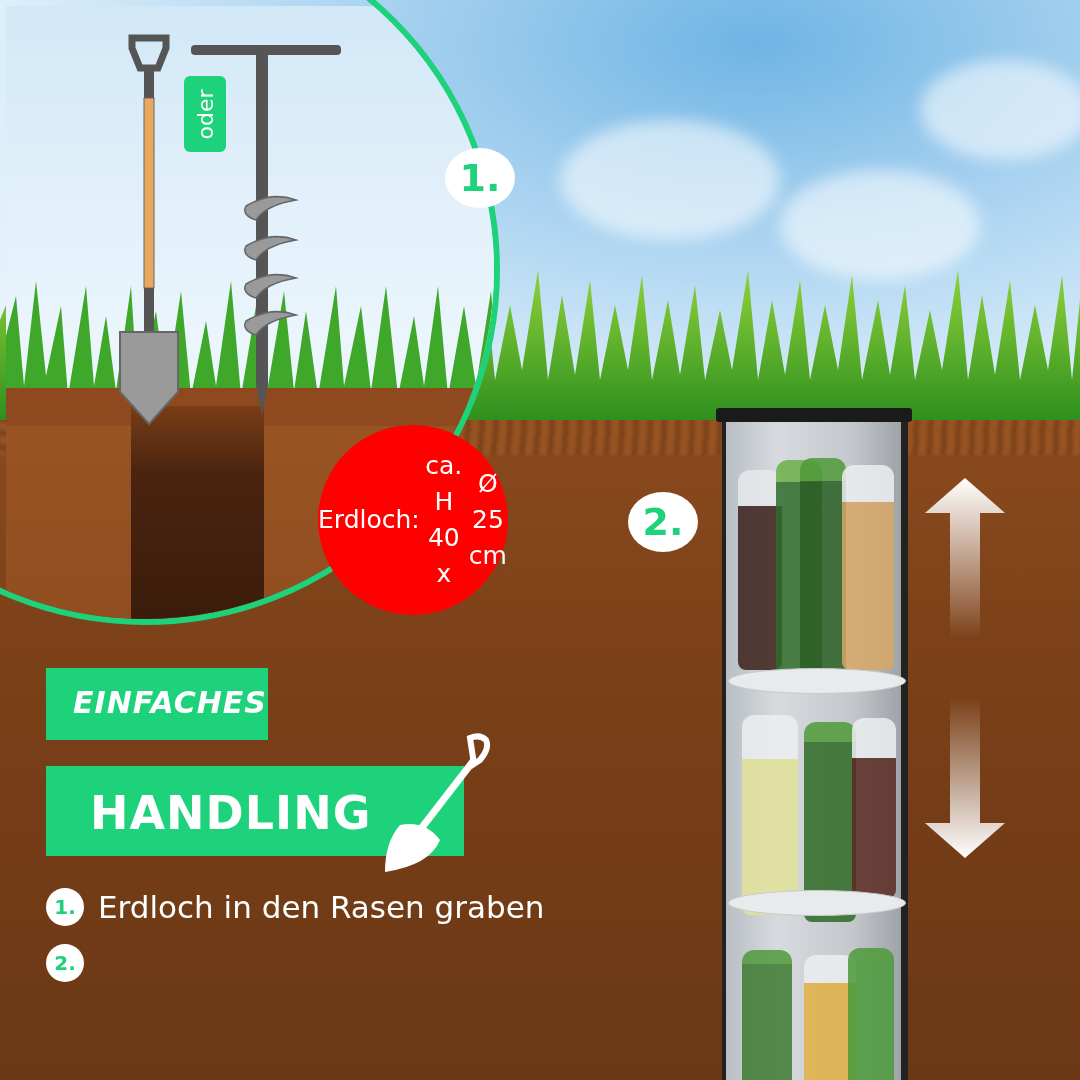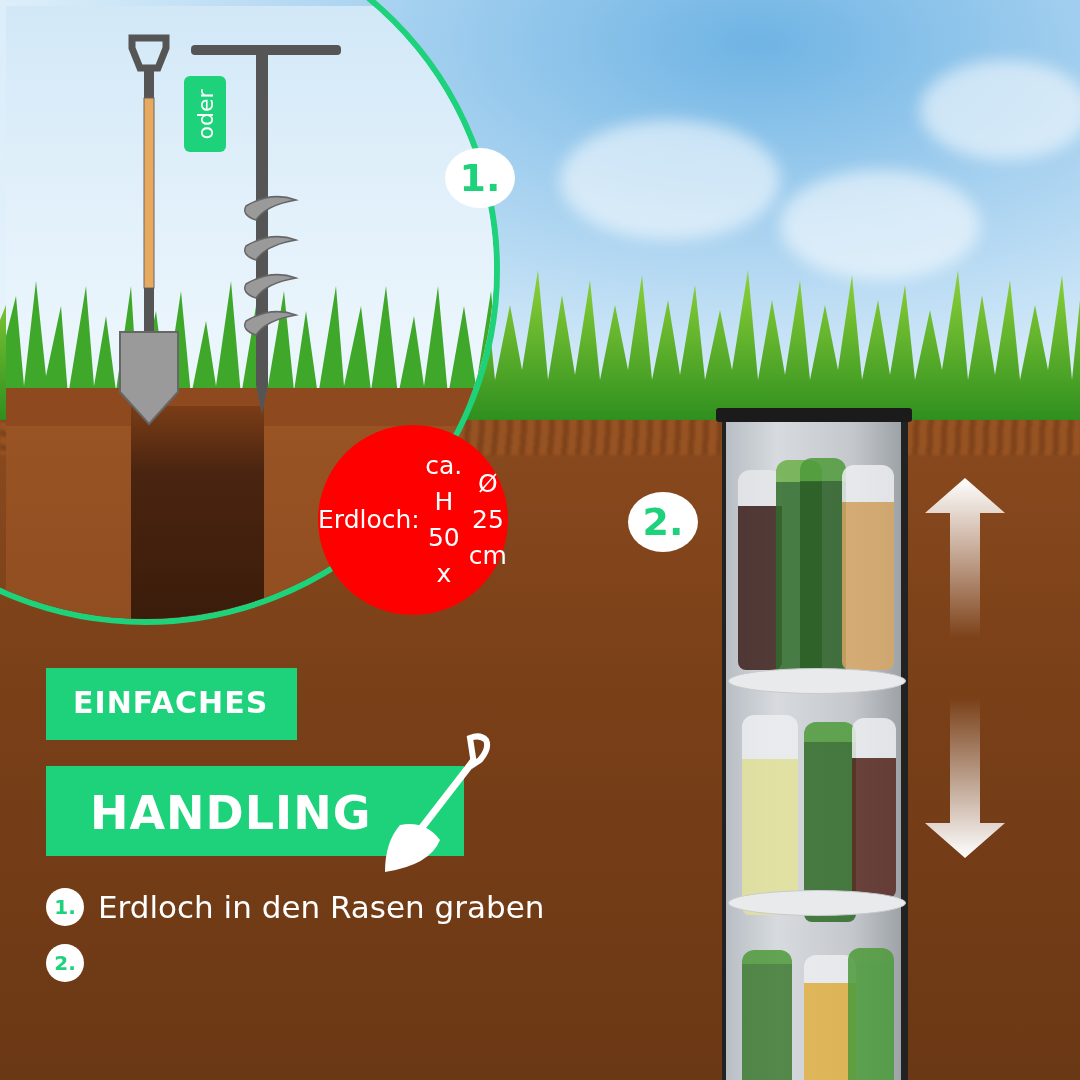--- a/index.html
+++ b/index.html
@@ -25,21 +25,21 @@
   .hole{position:absolute;left:125px;top:400px;width:133px;height:220px;
     background:linear-gradient(180deg,#7a3d16 0%, #4a2410 30%, #3a1c0a 100%);}
   .badge-num{position:absolute;width:70px;height:60px;border-radius:50%;background:#fff;
     display:flex;align-items:center;justify-content:center;color:#1dd27a;font-weight:bold;font-size:38px;}
   .oder{position:absolute;left:178px;top:70px;width:42px;height:76px;background:#1dd27a;border-radius:6px;
     display:flex;align-items:center;justify-content:center;}
   .oder span{transform:rotate(-90deg);color:#fff;font-size:22px;white-space:nowrap;}
   .red-circle{position:absolute;left:318px;top:425px;width:190px;height:190px;border-radius:50%;background:#ff0000;
     color:#fff;display:flex;flex-direction:row;align-items:center;justify-content:center;font-size:25px;line-height:36px;text-align:center;}
   .tag{position:absolute;background:#1dd27a;color:#fff;font-weight:bold;box-sizing:border-box;}
-  .tag1{left:46px;top:668px;width:251px;height:72px;font-size:30px;padding:17px 0 0 27px;letter-spacing:1px;}
+  .tag1{left:46px;top:668px;width:222px;height:72px;font-size:30px;padding:17px 0 0 27px;letter-spacing:1px;font-style:italic;}
   .tag2{left:46px;top:766px;width:418px;height:90px;font-size:46px;padding:20px 0 0 44px;letter-spacing:1px;}
   .step{position:absolute;left:46px;color:#fff;font-size:31px;display:flex;align-items:center;}
   .step .n{width:38px;height:38px;border-radius:50%;background:#fff;color:#1dd27a;font-weight:bold;font-size:20px;
     display:flex;align-items:center;justify-content:center;margin-right:14px;}
   .cooler{position:absolute;left:722px;top:415px;width:186px;height:665px;
     background:linear-gradient(90deg,#222 0 4px,#b8bec4 4px,#d7dbdf 30%,#c4c8cc 70%,#9ea3a8 96%,#222 96%);}
   .lid{position:absolute;left:716px;top:408px;width:196px;height:14px;background:#1b1b1b;border-radius:3px;}
   .bottle{position:absolute;border-radius:12px 12px 8px 8px;opacity:.85;}
   .shelf{position:absolute;left:728px;width:176px;height:24px;background:#e8eaec;border-radius:50%;border:1px solid #c8cacc;}
   .arrow{position:absolute;left:925px;width:80px;}
@@ -103,21 +103,21 @@
       </div>
     </div>
   </div>
 
   <div class="badge-num" style="left:445px;top:148px;">
     <span>1.</span>
   </div>
 
   <div class="red-circle">
     <span>Erdloch:</span>
-    <span>ca. H 50 x</span>
+    <span>ca. H 40 x</span>
     <span>Ø 25 cm</span>
   </div>
 
   <div class="cooler"></div>
   <div class="lid"></div>
 
   <div class="bottle" style="left:738px;top:470px;width:44px;height:200px;background:linear-gradient(180deg,#e6e8ea 0 18%,#3b1e1a 18%);"></div>
   <div class="bottle" style="left:776px;top:460px;width:46px;height:220px;background:linear-gradient(180deg,#6bb048 0 10%,#2f6b2a 10%);"></div>
   <div class="bottle" style="left:800px;top:458px;width:46px;height:228px;background:linear-gradient(180deg,#4e9a3a 0 10%,#2a5e24 10%);"></div>
   <div class="bottle" style="left:842px;top:465px;width:52px;height:205px;background:linear-gradient(180deg,#eceef0 0 18%,#d6a664 18%);"></div>

